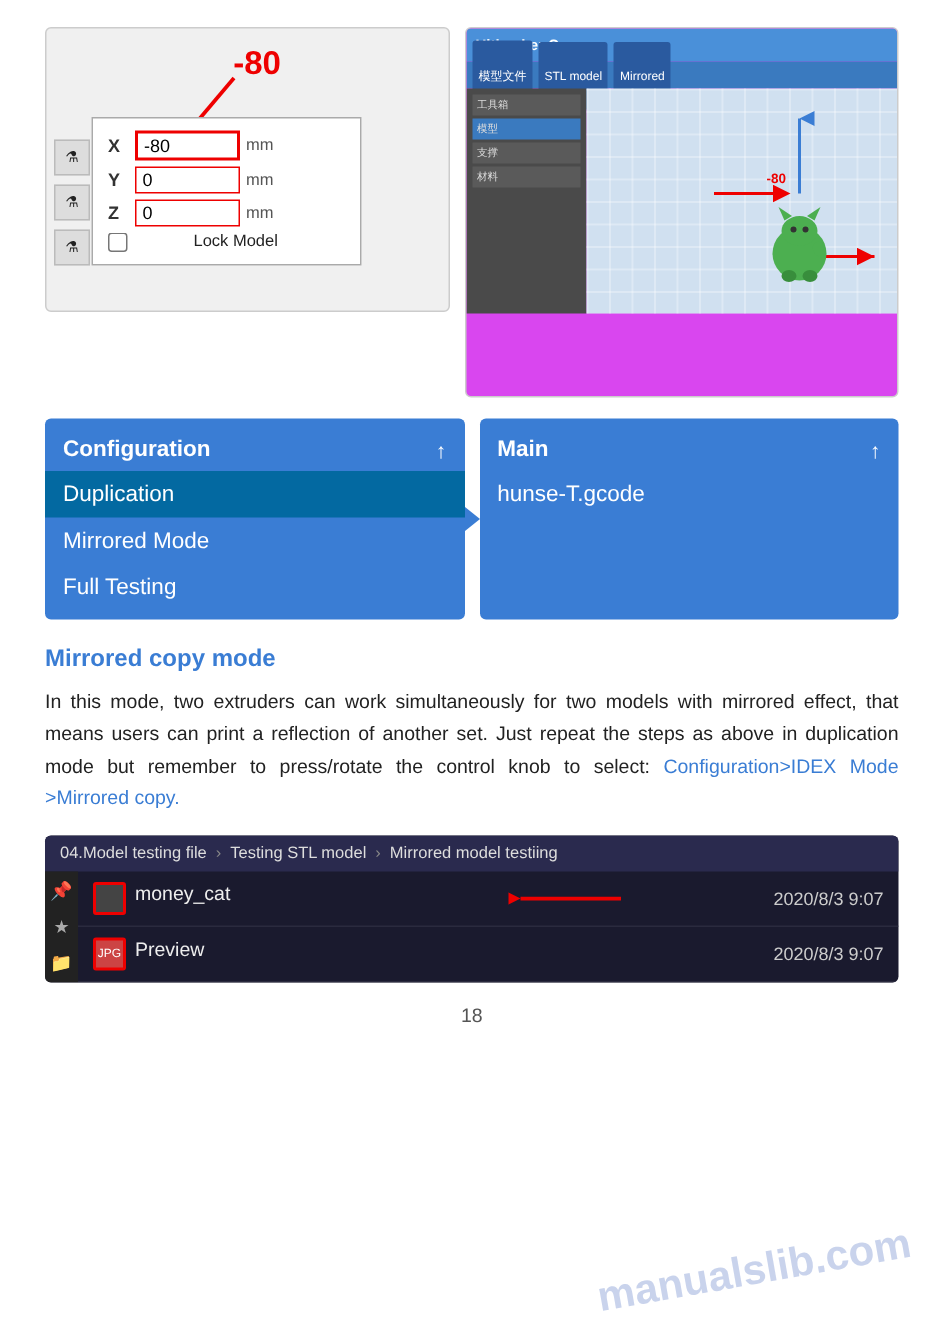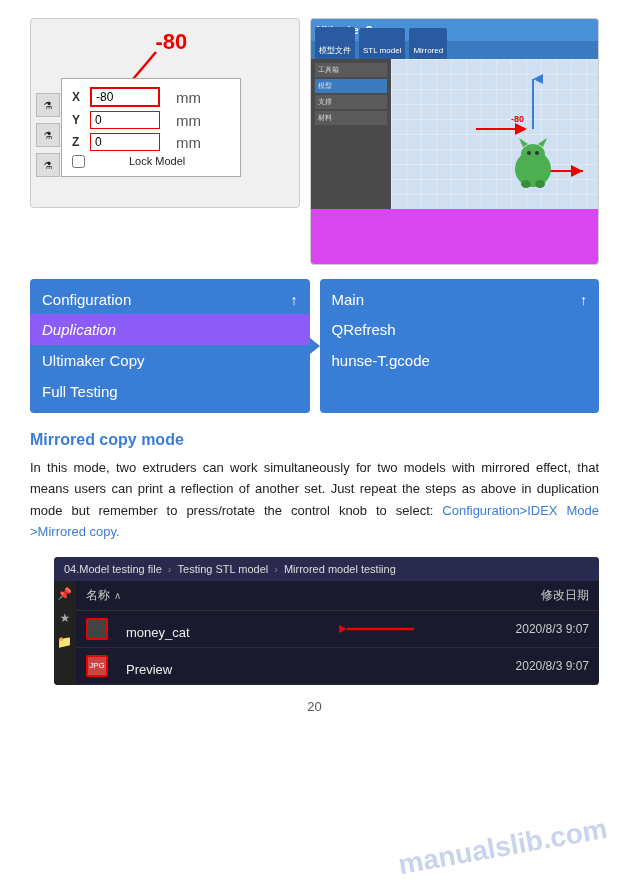--- a/index.html
+++ b/index.html
@@ -76,22 +76,22 @@
 
     .fake-panel .input-row input {
       width: 70px;
       border: 1px solid #e00;
       padding: 1px 4px;
       font-size: 12px;
       background: #fff;
     }
 
     .fake-panel .input-row .unit {
-      margin-left: 16px;
-      font-size: 15px;
+      margin-left: 4px;
+      font-size: 11px;
       color: #555;
     }
 
     .fake-panel .lock-row {
       display: flex;
       font-size: 11px;
       margin-top: 4px;
       gap: 40px;
     }
 
@@ -270,32 +270,31 @@
       font-size: 15px;
       position: relative;
     }
 
     .blue-menu .menu-header {
       display: flex;
       justify-content: space-between;
       align-items: center;
       padding: 6px 12px;
       font-size: 15px;
-      font-weight: 400;
+      font-weight: 700;
     }
 
     .blue-menu .menu-item {
       padding: 7px 12px;
       cursor: pointer;
       font-size: 15px;
     }
 
     .blue-menu .menu-item.active {
-      background: #8b5cf6;
-      font-style: italic;
+      background: #0369a1;
     }
 
     .blue-menu .arrow-right {
       position: absolute;
       right: -10px;
       top: 50%;
       transform: translateY(-50%);
       width: 0;
       height: 0;
       border-top: 8px solid transparent;
@@ -330,21 +329,20 @@
       color: #3a7dd4;
       text-decoration: none;
     }
 
     
     .file-browser {
       background: #1a1a2e;
       border-radius: 4px;
       overflow: hidden;
       margin-bottom: 14px;
-      margin-left: 24px;
     }
 
     .file-browser-breadcrumb {
       background: #2a2a4e;
       color: #ddd;
       font-size: 11px;
       padding: 6px 10px;
       display: flex;
       align-items: center;
       gap: 4px;
@@ -393,22 +391,22 @@
       display: flex;
       justify-content: space-between;
       align-items: center;
       padding: 7px 10px;
       border-bottom: 1px solid #2a2a3e;
       position: relative;
     }
 
     .file-row .file-name-area {
       display: flex;
-      align-items: flex-end;
-      gap: 18px;
+      align-items: flex-start;
+      gap: 6px;
       color: #eee;
       font-size: 13px;
     }
 
     .file-row .file-icon {
       width: 22px;
       height: 22px;
       background: #555;
       border: 2px solid #14532d;
       display: flex;
@@ -578,32 +576,31 @@
   </div>
 
   <div class="blue-menu-row">
 
     <div class="blue-menu">
       <div class="menu-header">
         <span>Configuration</span>
         <span class="up-arrow">↑</span>
       </div>
       <div class="menu-item active">Duplication</div>
-      <div class="menu-item">Ultimaker Copy</div>
+      <div class="menu-item">Mirrored Mode</div>
       <div class="menu-item">Full Testing</div>
 
       <div class="arrow-right"></div>
     </div>
 
     <div class="blue-menu">
       <div class="menu-header">
         <span>Main</span>
         <span class="up-arrow">↑</span>
       </div>
-      <div class="menu-item">QRefresh</div>
       <div class="menu-item">hunse-T.gcode</div>
     </div>
   </div>
 
   <div class="section-heading">Mirrored copy mode</div>
   <p class="section-text">
     <span>In this mode, two extruders can work simultaneously for two models with mirrored effect, that means users can print a reflection of another set. Just repeat the  steps as above in duplication mode but remember to press/rotate the control knob to select: </span><a class="highlight-link">Configuration&gt;IDEX Mode &gt;Mirrored copy.</a>
   </p>
 
   <div class="file-browser">
@@ -619,27 +616,20 @@
     <div class="file-browser-body">
 
       <div class="file-browser-icons">
         <div class="fb-icon active">📌</div>
         <div class="fb-icon">★</div>
         <div class="fb-icon">📁</div>
       </div>
 
       <div class="file-browser-main">
 
-        <div class="file-browser-header">
-          <div class="col-name">
-            <span>名称</span>
-            <span class="sort-arrow">∧</span>
-          </div>
-          <div class="col-date">修改日期</div>
-        </div>
 
         <div class="file-row" style="position:relative;">
           <div class="file-name-area">
             <div class="file-icon" style="border:2px solid #e00;background:#444;"></div>
             <span>money_cat</span>
           </div>
           <div class="file-date">2020/8/3 9:07</div>
 
           <svg style="position:absolute;right:180px;top:50%;transform:translateY(-50%);" width="80" height="30">
             <defs>
@@ -657,17 +647,17 @@
               <span>JPG</span>
             </div>
             <span>Preview</span>
           </div>
           <div class="file-date">2020/8/3 9:07</div>
         </div>
       </div>
     </div>
   </div>
 
-  <div class="page-number">20</div>
+  <div class="page-number">18</div>
 
   <div class="watermark">manualslib.com</div>
 
 </div>
 
 </body></html>

